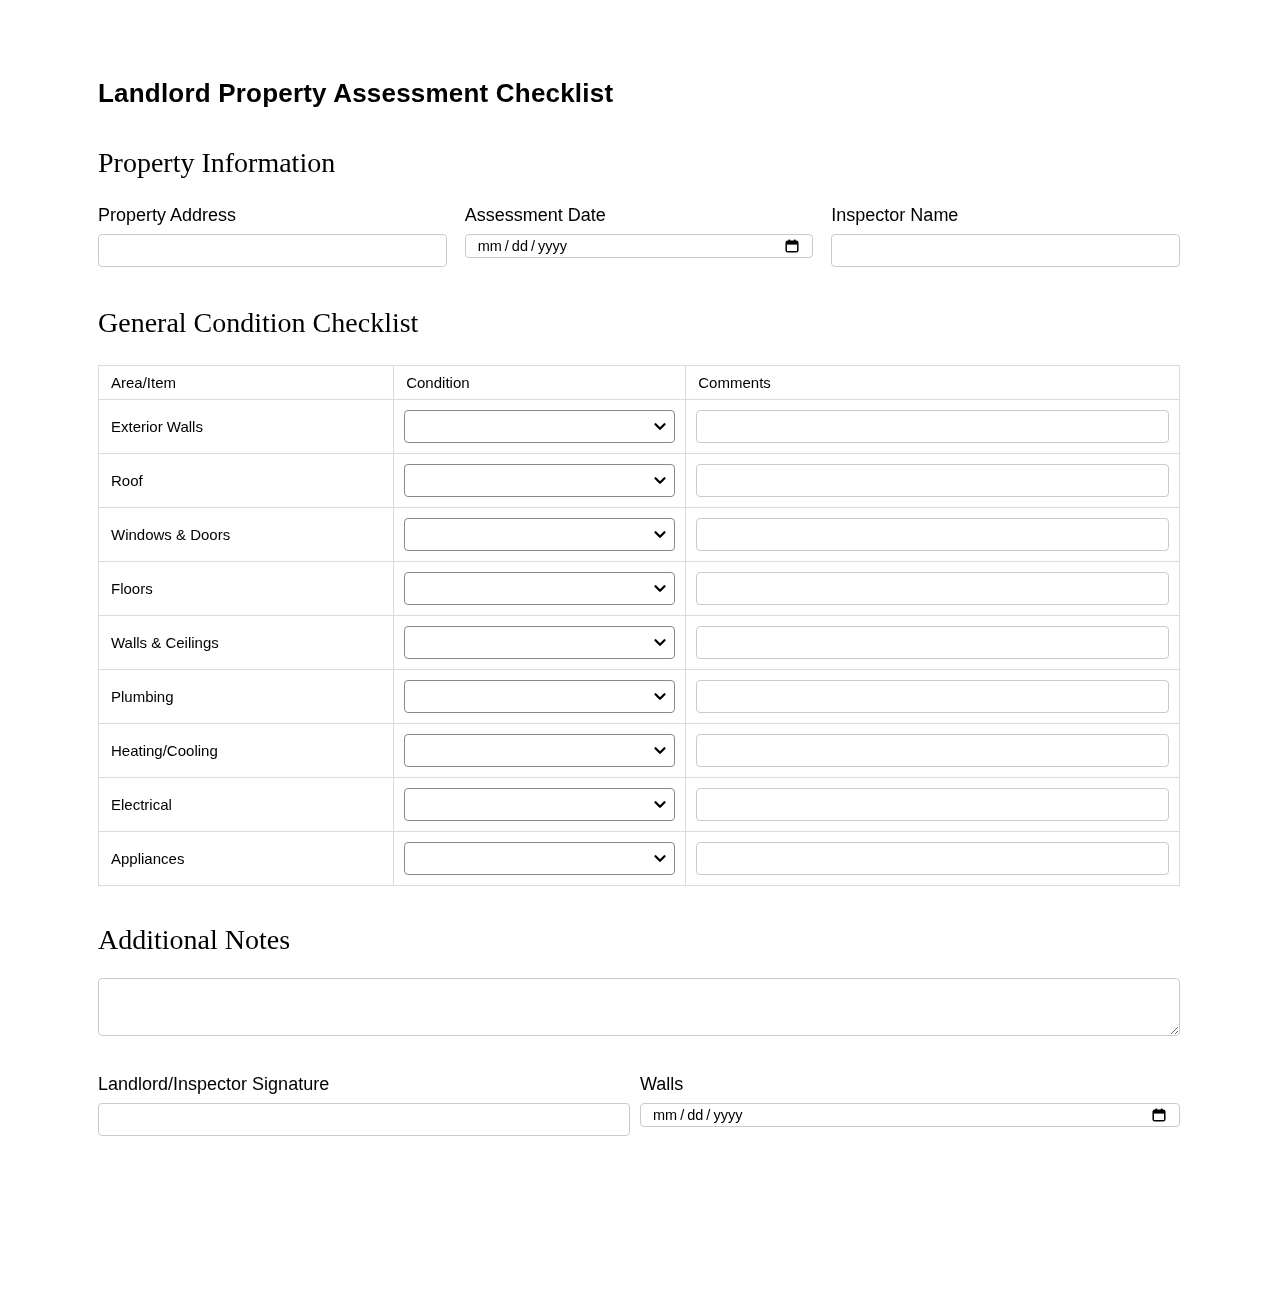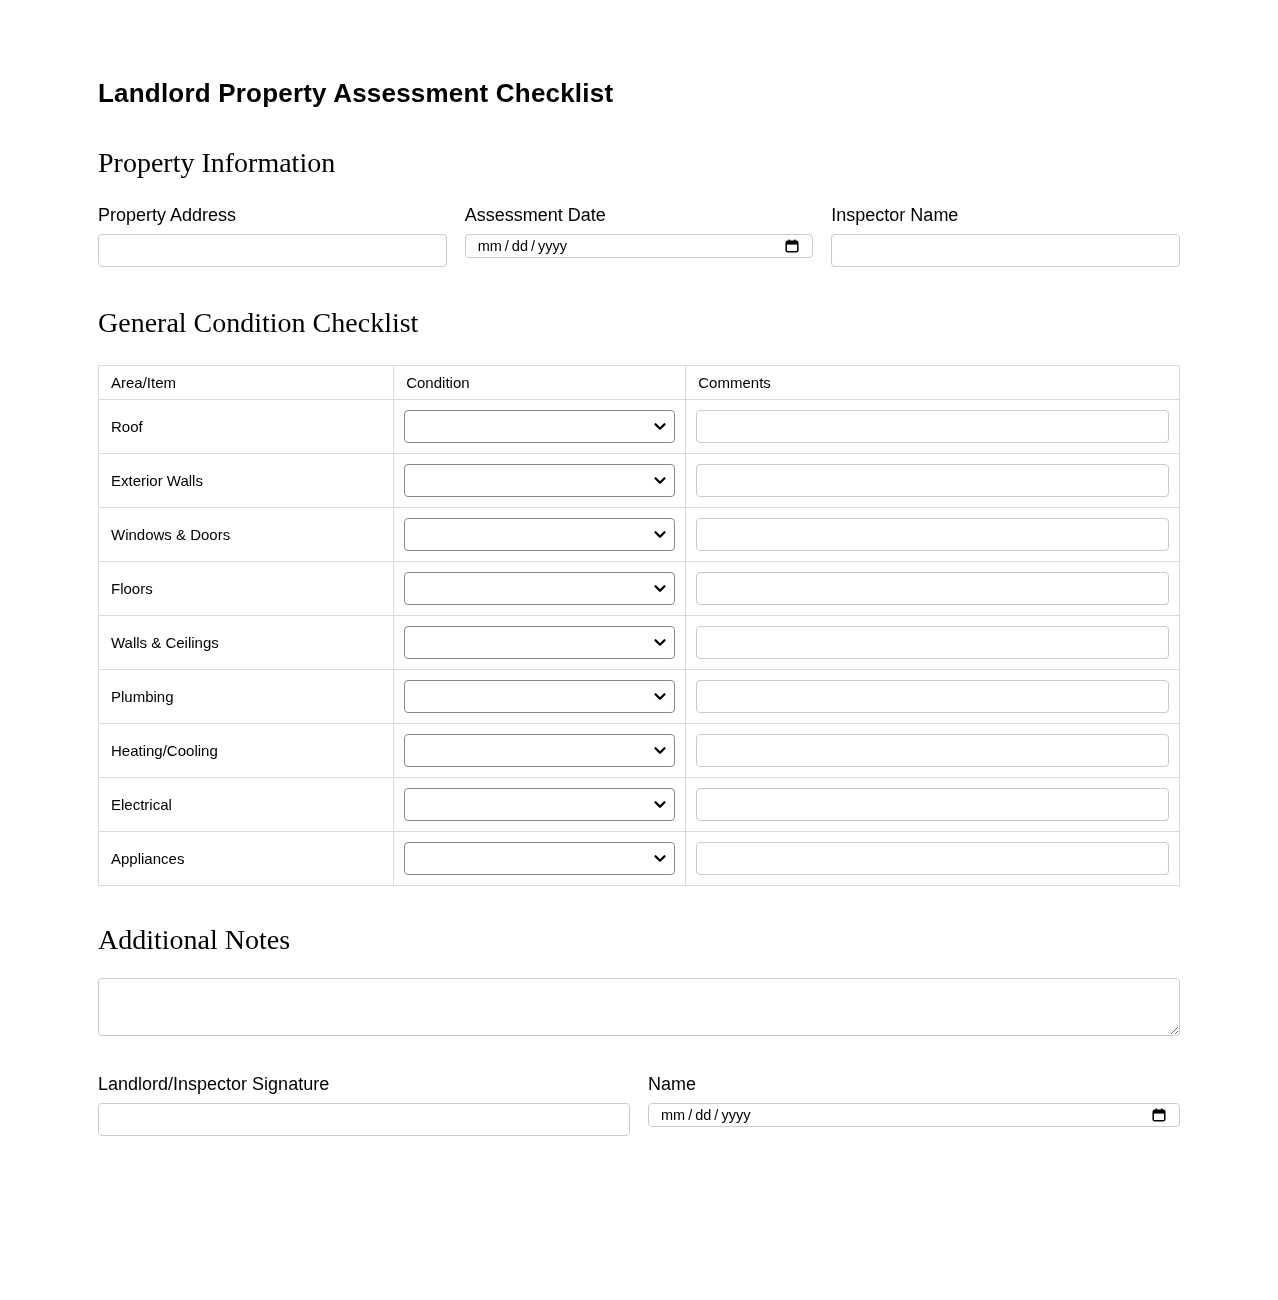--- a/index.html
+++ b/index.html
@@ -133,21 +133,21 @@
     font-family: inherit;
     resize: both;
     outline: none;
     margin-bottom: 38px;
     display: block;
   }
   
   .footer-grid {
     display: grid;
     grid-template-columns: 532px 1fr;
-    column-gap: 18px;
+    column-gap: 10px;
   }
 </style>
 </head>
 <body>
 
 <div class="container">
 
   <h1 class="page-title">Landlord Property Assessment Checklist</h1>
 
   <h2 class="section-heading">Property Information</h2>
@@ -186,36 +186,36 @@
   <table class="checklist">
     <thead>
       <tr>
         <th class="col-item">Area/Item</th>
         <th class="col-cond">Condition</th>
         <th class="col-comm">Comments</th>
       </tr>
     </thead>
     <tbody>
     <tr>
+      <td class="c-item"><span>Exterior Walls</span></td>
+      <td class="c-cond">
+        <div class="selwrap">
+          <select><option></option></select>
+          <span class="chev">
+            <svg width="12" height="8" viewBox="0 0 12 8">
+              <path d="M1.5 1.2 L6 5.8 L10.5 1.2" fill="none" stroke="#000" stroke-width="2.2" stroke-linecap="round" stroke-linejoin="round"></path>
+            </svg>
+          </span>
+        </div>
+      </td>
+      <td class="c-comm"><input type="text" class="text-input" style=""></td>
+    </tr>
+
+    <tr>
       <td class="c-item"><span>Roof</span></td>
-      <td class="c-cond">
-        <div class="selwrap">
-          <select><option></option></select>
-          <span class="chev">
-            <svg width="12" height="8" viewBox="0 0 12 8">
-              <path d="M1.5 1.2 L6 5.8 L10.5 1.2" fill="none" stroke="#000" stroke-width="2.2" stroke-linecap="round" stroke-linejoin="round"></path>
-            </svg>
-          </span>
-        </div>
-      </td>
-      <td class="c-comm"><input type="text" class="text-input" style=""></td>
-    </tr>
-
-    <tr>
-      <td class="c-item"><span>Exterior Walls</span></td>
       <td class="c-cond">
         <div class="selwrap">
           <select><option></option></select>
           <span class="chev">
             <svg width="12" height="8" viewBox="0 0 12 8">
               <path d="M1.5 1.2 L6 5.8 L10.5 1.2" fill="none" stroke="#000" stroke-width="2.2" stroke-linecap="round" stroke-linejoin="round"></path>
             </svg>
           </span>
         </div>
       </td>
@@ -332,21 +332,21 @@
   <h2 class="section-heading" style="margin-bottom:22px;">Additional Notes</h2>
 
   <textarea class="notes-area" style=""></textarea>
 
   <div class="footer-grid">
     <div>
       <label class="field-label">Landlord/Inspector Signature</label>
       <input type="text" class="text-input" value="" style="">
     </div>
     <div>
-      <label class="field-label">Name</label>
+      <label class="field-label">Walls</label>
       <div class="date-input">
         <span class="seg">mm</span>
         <span class="sep">/</span>
         <span class="seg">dd</span>
         <span class="sep">/</span>
         <span class="seg">yyyy</span>
         <span class="cal">
           <svg width="16" height="16" viewBox="0 0 16 16">
             <rect x="2.2" y="3.2" width="11.6" height="10.6" rx="1.6" fill="none" stroke="#000" stroke-width="1.5"></rect>
             <path d="M3 3.6 h10 v3 h-10 z" fill="#000"></path>

